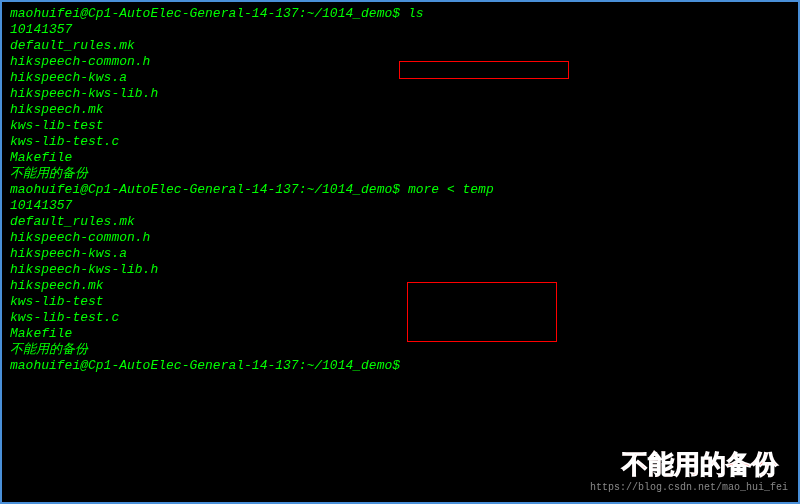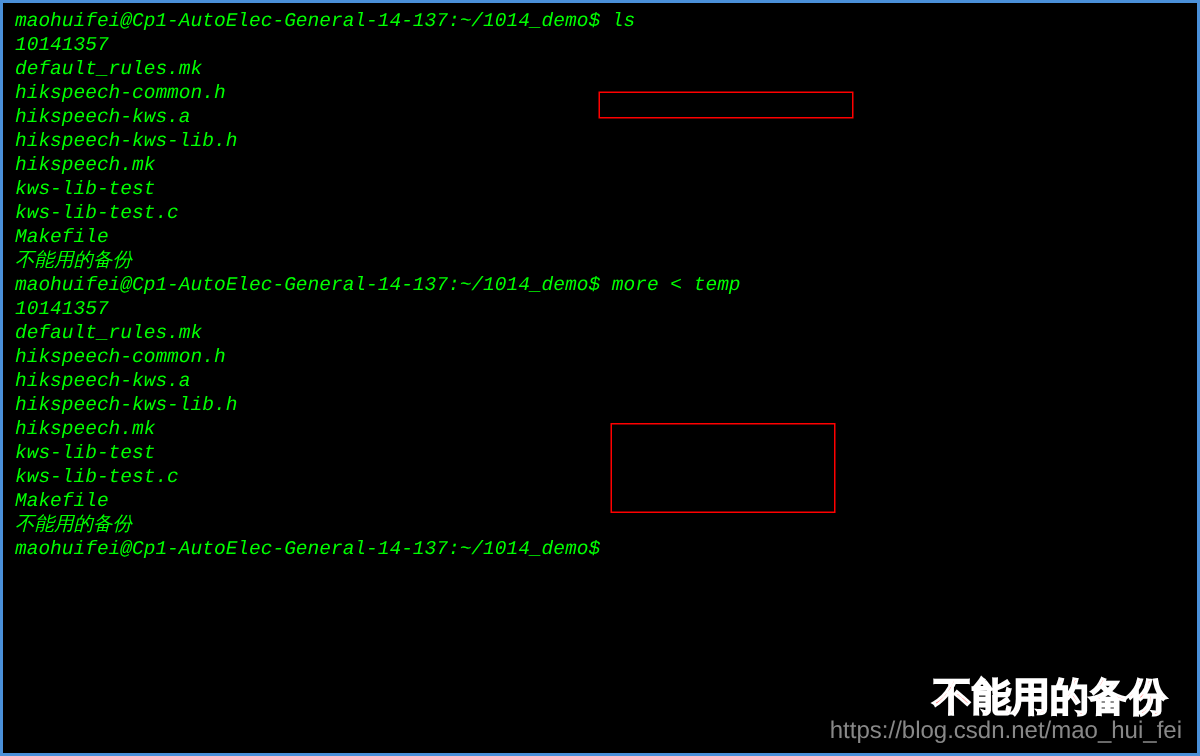--- a/index.html
+++ b/index.html
@@ -63,22 +63,22 @@
       font-size: 26px;
       font-weight: bold;
       color: #ff0000;
       -webkit-text-stroke: 1px #fff;
       text-stroke: 1px #fff;
     }
     .watermark {
       position: absolute;
       bottom: 6px;
       right: 10px;
-      font-family: Liberation Sans, sans-serif;
-      font-size: 16px;
+      font-family: Liberation Mono, monospace;
+      font-size: 10px;
       color: #888;
     }
     .col1 { width: 140px; }
     .col2 { width: 160px; }
     .col3 { width: 160px; }
     .col4 { width: 140px; }
   </style>
 </head>
 <body>
 

